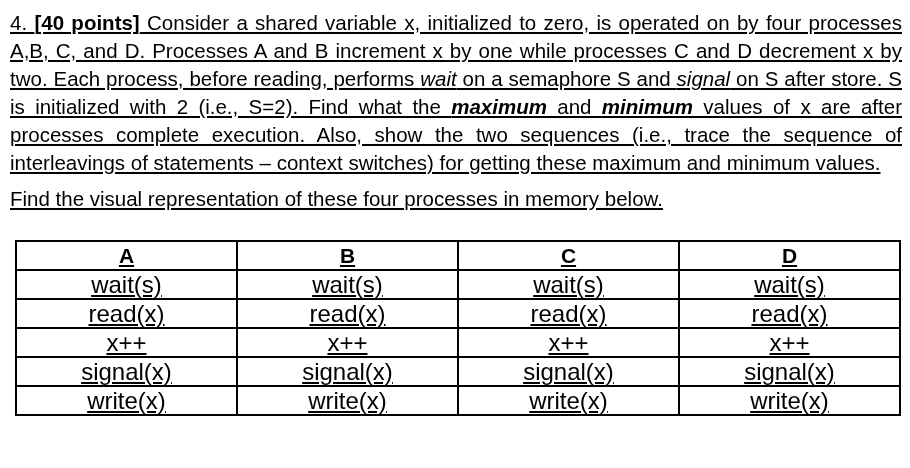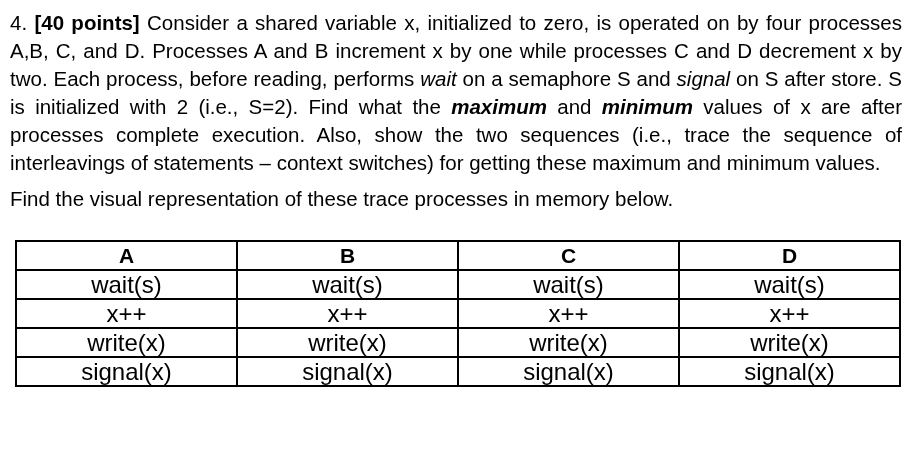--- a/index.html
+++ b/index.html
@@ -8,20 +8,21 @@
     background: #ffffff;
   }
   .page {
     position: relative;
     width: 910px;
     height: 468px;
     background: #ffffff;
     color: #000000;
     font-family: "Liberation Sans", sans-serif;
     overflow: hidden;
+    text-decoration: underline;
   }
   .question-paragraph {
     margin: 0;
     padding: 9px 8px 0 10px;
     font-size: 20.5px;
     line-height: 28px;
     text-align: justify;
     text-align-last: left;
     color: #000000;
   }
@@ -61,52 +62,58 @@
     font-weight: bold;
   }
 </style>
 </head>
 <body>
 
 <div class="page">
 
   <p class="question-paragraph"><span class="seg-normal">4. </span><span class="seg-bold">[40 points]</span><span class="seg-normal"> Consider a shared variable x, initialized to zero, is operated on by four processes A,B, C, and D. Processes A and B increment x by one while processes C and D decrement x by two. Each process, before reading, performs </span><span class="seg-italic">wait</span><span class="seg-normal"> on a semaphore S and </span><span class="seg-italic">signal</span><span class="seg-normal"> on S after store. S is initialized with 2 (i.e., S=2). Find what the </span><span class="seg-bold-italic">maximum</span><span class="seg-normal"> and </span><span class="seg-bold-italic">minimum</span><span class="seg-normal"> values of x are after processes complete execution. Also, show the two sequences (i.e., trace the sequence of interleavings of statements – context switches) for getting these maximum and minimum values.</span></p>
 
-  <p class="instruction-paragraph">Find the visual representation of these trace processes in memory below.</p>
+  <p class="instruction-paragraph">Find the visual representation of these four processes in memory below.</p>
 
   <table class="processes-table">
     <thead>
       <tr>
         <th>A</th>
         <th>B</th>
         <th>C</th>
         <th>D</th>
       </tr>
     </thead>
     <tbody>
       <tr>
         <td>wait(s)</td>
         <td>wait(s)</td>
         <td>wait(s)</td>
         <td>wait(s)</td>
       </tr>
       <tr>
+        <td>read(x)</td>
+        <td>read(x)</td>
+        <td>read(x)</td>
+        <td>read(x)</td>
+      </tr>
+      <tr>
         <td>x++</td>
         <td>x++</td>
         <td>x++</td>
         <td>x++</td>
+      </tr>
+      <tr>
+        <td>signal(x)</td>
+        <td>signal(x)</td>
+        <td>signal(x)</td>
+        <td>signal(x)</td>
       </tr>
       <tr>
         <td>write(x)</td>
         <td>write(x)</td>
         <td>write(x)</td>
         <td>write(x)</td>
       </tr>
-      <tr>
-        <td>signal(x)</td>
-        <td>signal(x)</td>
-        <td>signal(x)</td>
-        <td>signal(x)</td>
-      </tr>
     </tbody>
   </table>
 
 </div>
 
 </body></html>

